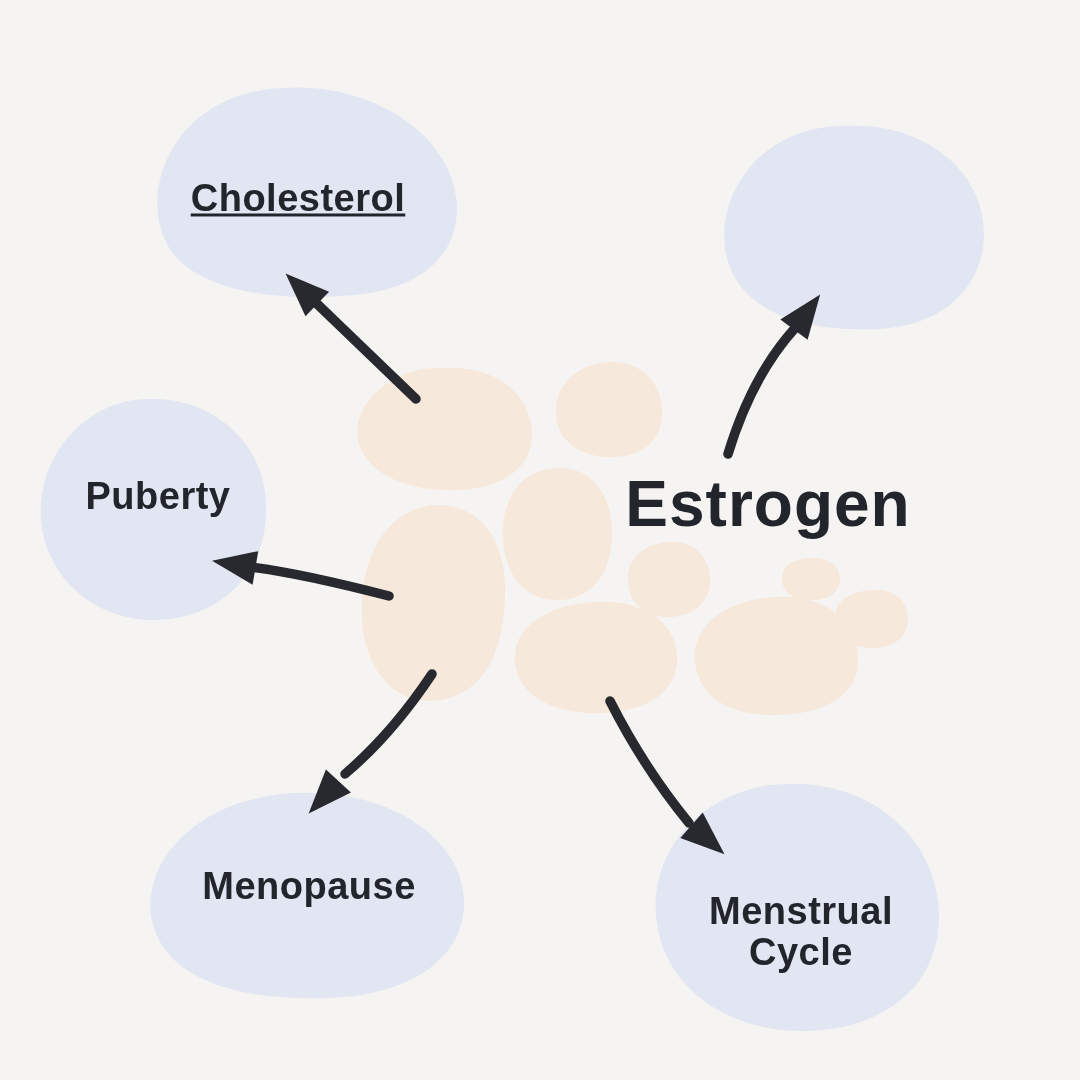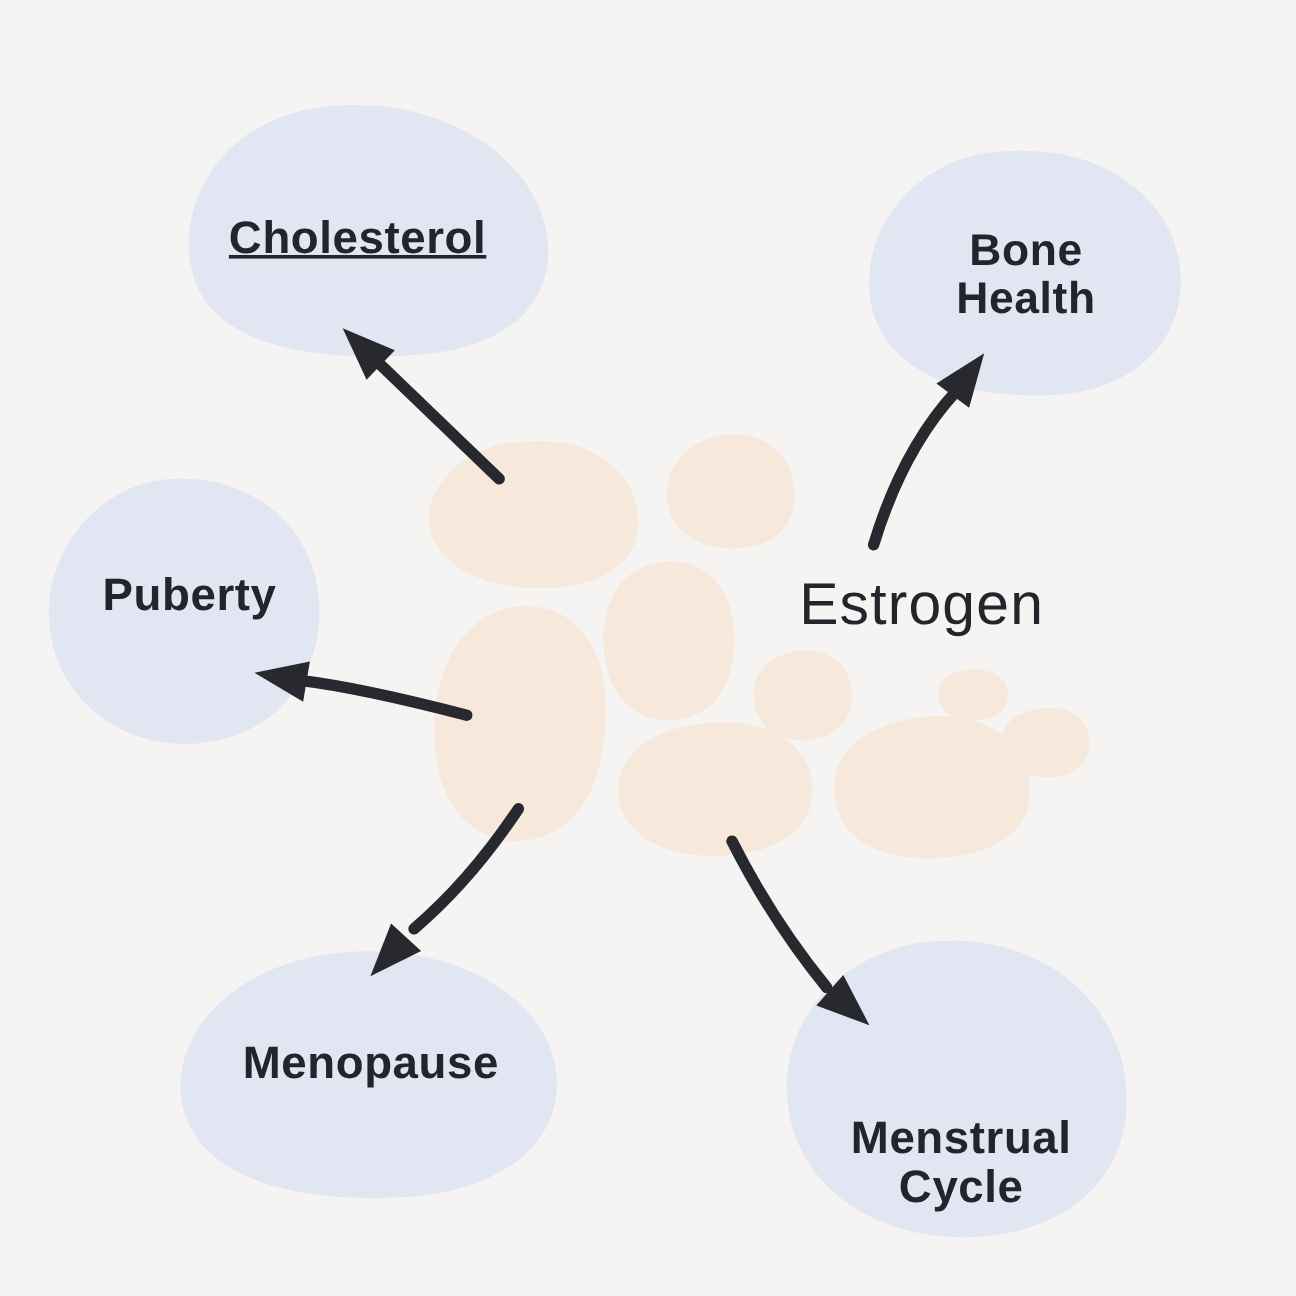--- a/index.html
+++ b/index.html
@@ -40,27 +40,27 @@
     color: var(--text, #23252c);
     text-align: center;
     white-space: pre-line;
     letter-spacing: 0.5px;
     line-height: 1.08;
   }
   .label-cholesterol { left: 298px; top: 199px; font-size: 38px; text-decoration: underline; }
   .label-bone-health { left: 855px; top: 229px; font-size: 37px; }
   .label-puberty     { left: 158px; top: 497px; font-size: 38px; text-align: center; }
   .label-menopause   { left: 309px; top: 887px; font-size: 38px; }
-  .label-menstrual   { left: 801px; top: 970px; font-size: 38px; }
+  .label-menstrual   { left: 801px; top: 932px; font-size: 38px; }
   .center-title {
     position: absolute;
     left: 768px; top: 504px;
     transform: translate(-50%, -50%);
-    font-weight: 400;
-    font-size: 49px;
+    font-weight: 700;
+    font-size: 64px;
     letter-spacing: 1px;
     color: var(--text, #23252c);
     white-space: nowrap;
   }
 </style>
 </head>
 <body>
 
 <div class="canvas">
 
@@ -102,20 +102,18 @@
     </g>
     <g>
       <path class="arrow-line" d="M 610,701 Q 644,768 689,823"></path>
       <polygon class="arrow-head" points="2,0 -42,17 -42,-17" transform="translate(723,853) rotate(41.4)"></polygon>
     </g>
   </svg>
 
   <div class="center-title">Estrogen</div>
 
   <div class="label label-cholesterol">Cholesterol</div>
-  <div class="label label-bone-health">Bone
-Health</div>
   <div class="label label-puberty">Puberty</div>
   <div class="label label-menopause">Menopause</div>
   <div class="label label-menstrual">Menstrual
 Cycle</div>
 
 </div>
 
 </body></html>

